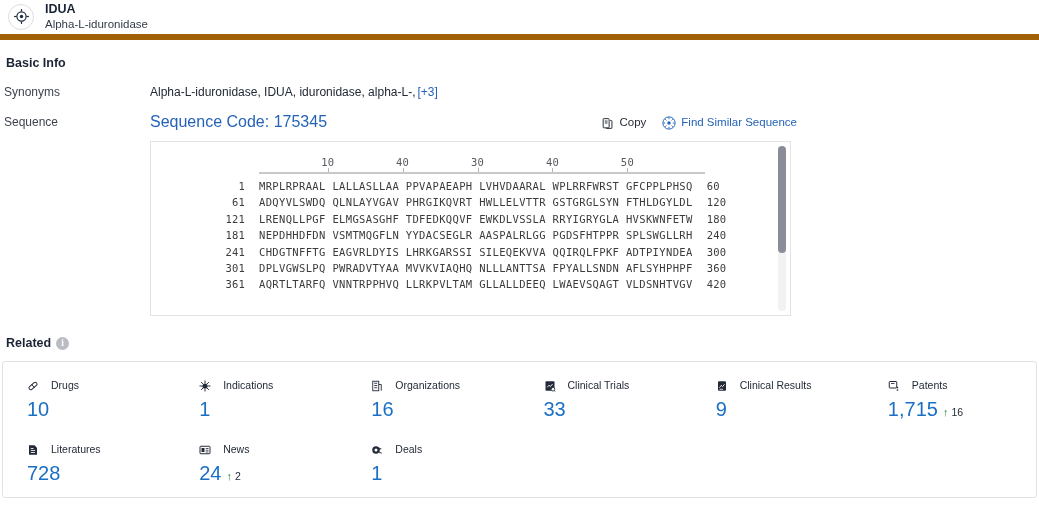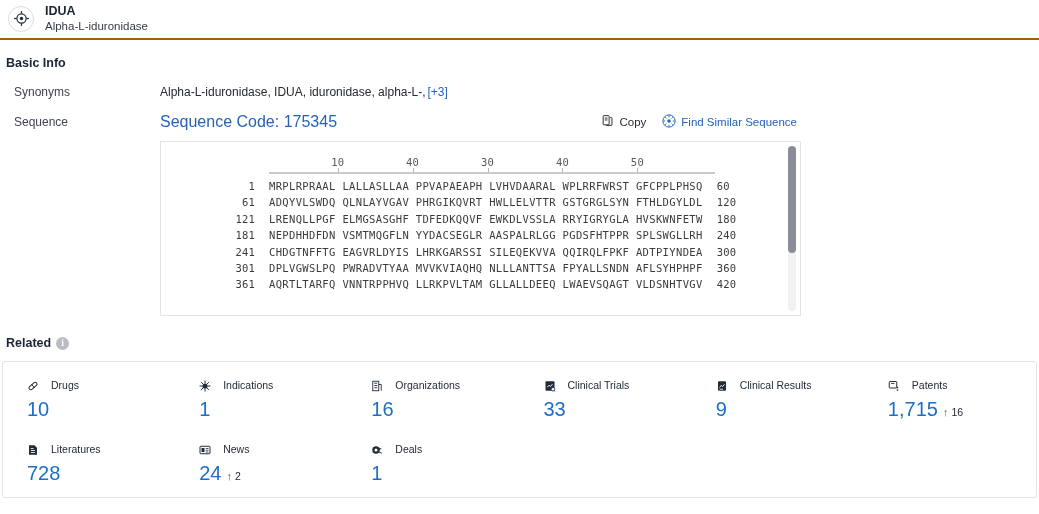--- a/index.html
+++ b/index.html
@@ -11,21 +11,21 @@
     overflow: hidden;
   }
 
   
   .header {
     display: flex;
     align-items: center;
     gap: 11px;
     padding: 4px 0 5px 8px;
     height: 40px;
-    border-bottom: 2px solid #a16207;
+    border-bottom: 6px solid #a16207;
     background: #fff;
   }
   .header-icon {
     width: 26px; height: 26px;
     border-radius: 50%;
     border: 1px solid #dcdee3;
     display: flex; align-items: center; justify-content: center;
     flex: 0 0 auto;
     background: #fff;
   }
@@ -46,21 +46,21 @@
 
   
   .section-title {
     font-size: 12.5px;
     font-weight: bold;
     color: #1b2436;
     padding: 16px 0 0 6px;
   }
   .info-row {
     display: flex;
-    padding-left: 14px;
+    padding-left: 4px;
     margin-top: 14px;
   }
   .info-label {
     width: 146px;
     flex: 0 0 146px;
     font-size: 12px;
     color: #3d4450;
     line-height: 16px;
   }
   .info-value {
@@ -84,21 +84,21 @@
   .seq-actions {
     position: absolute;
     right: 242px;
     top: 0;
     display: flex;
     align-items: center;
     gap: 16px;
   }
   .seq-btn {
     display: flex;
-    align-items: flex-start;
+    align-items: flex-end;
     gap: 5px;
     font-size: 11.5px;
     cursor: pointer;
     line-height: 16px;
   }
   .seq-btn.copy { color: #262c38; }
   .seq-btn.similar { color: #2563b8; }
 
   .seq-box {
     margin-top: 11px;

